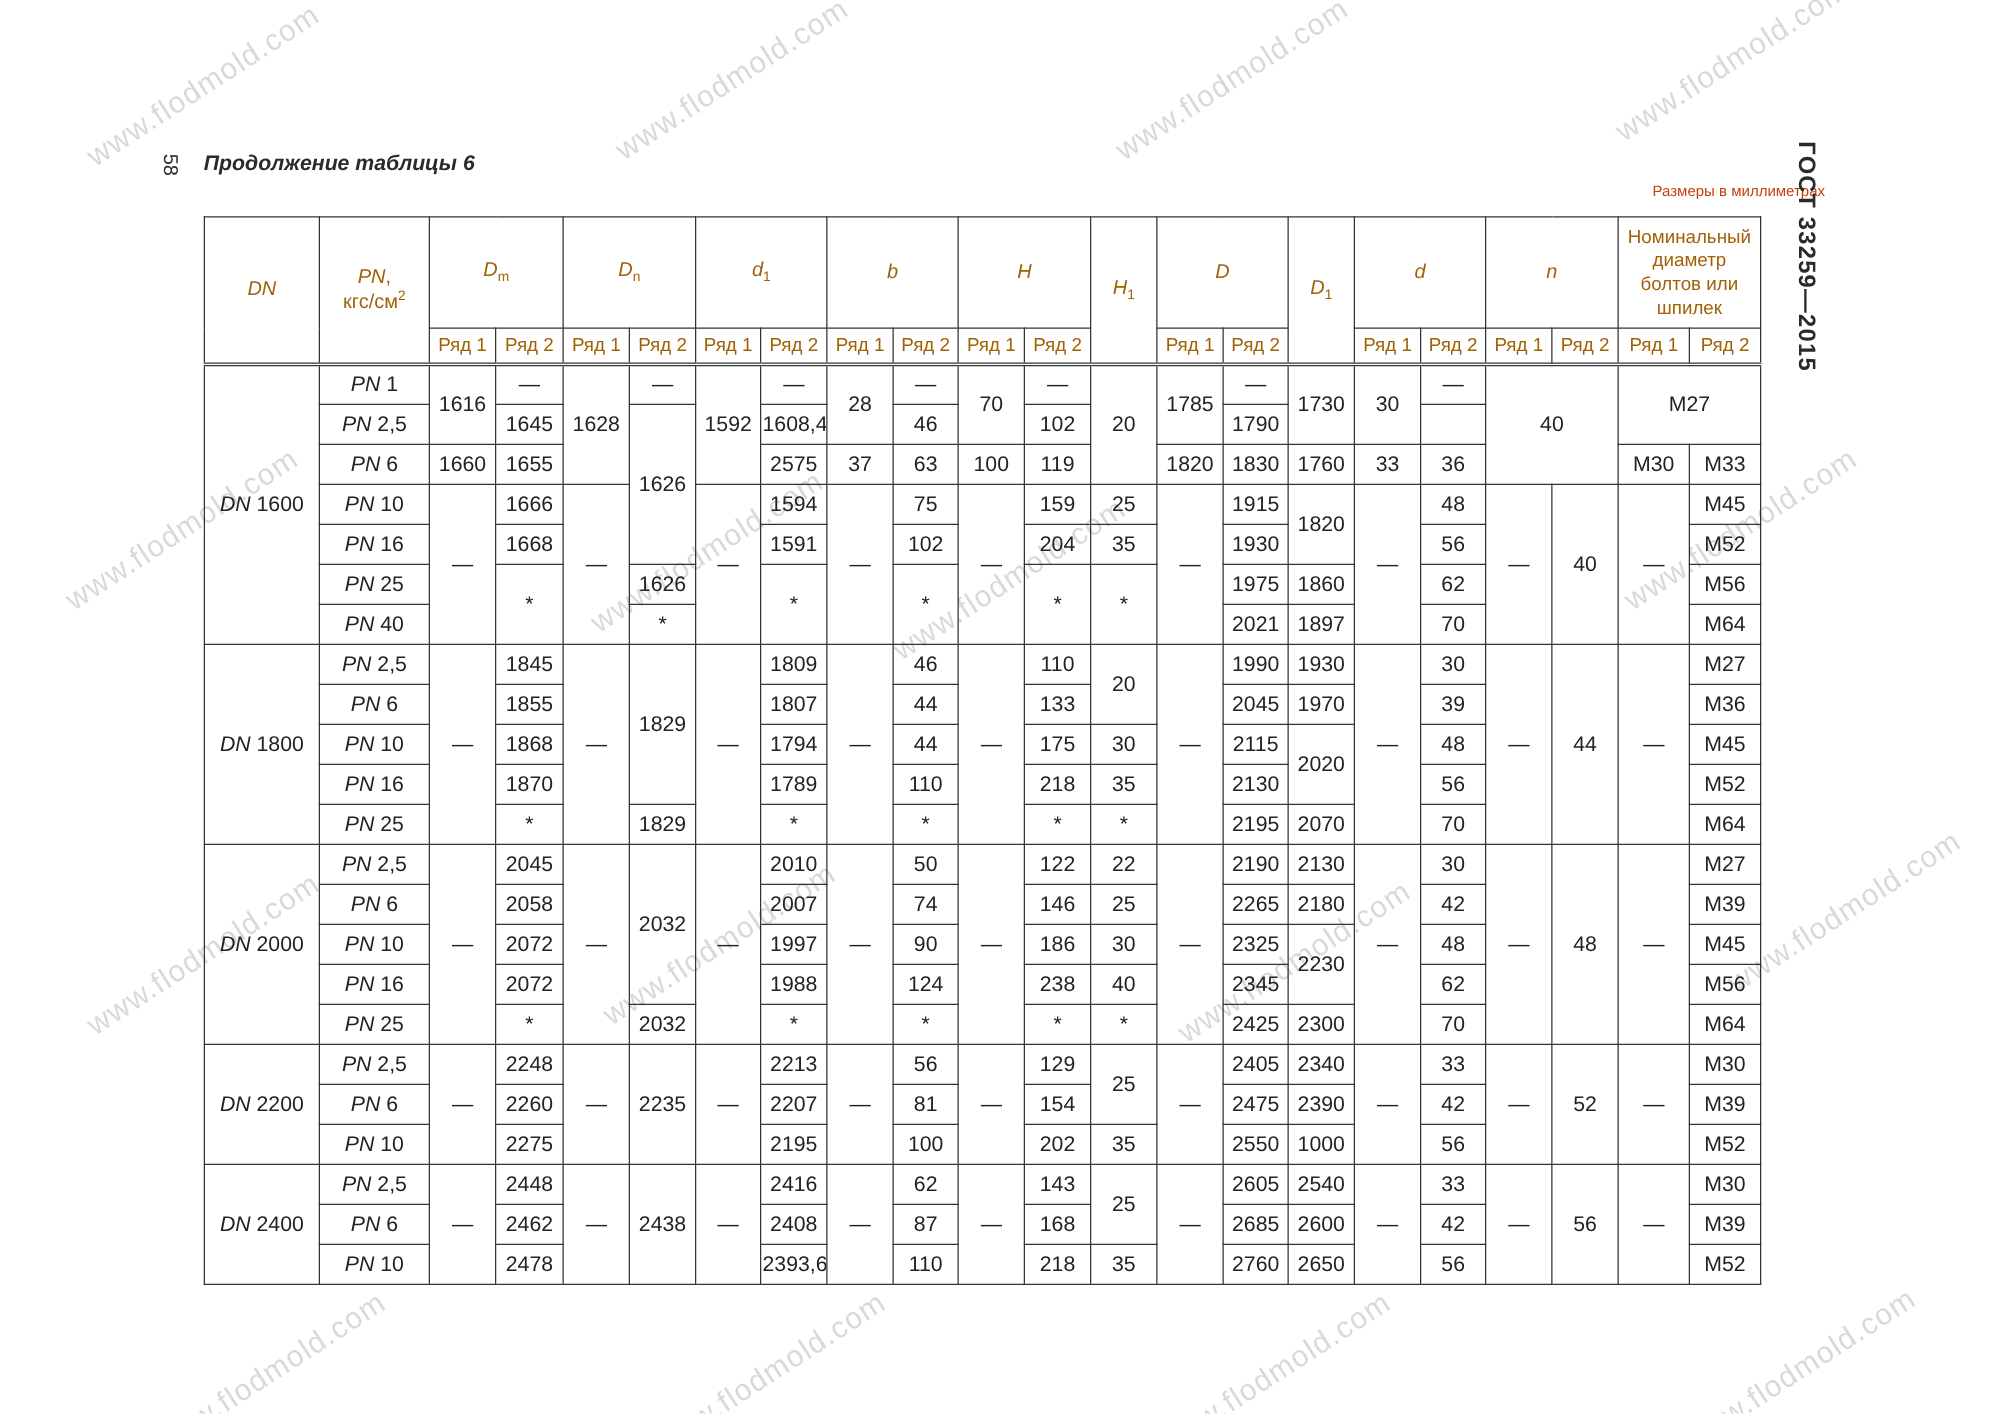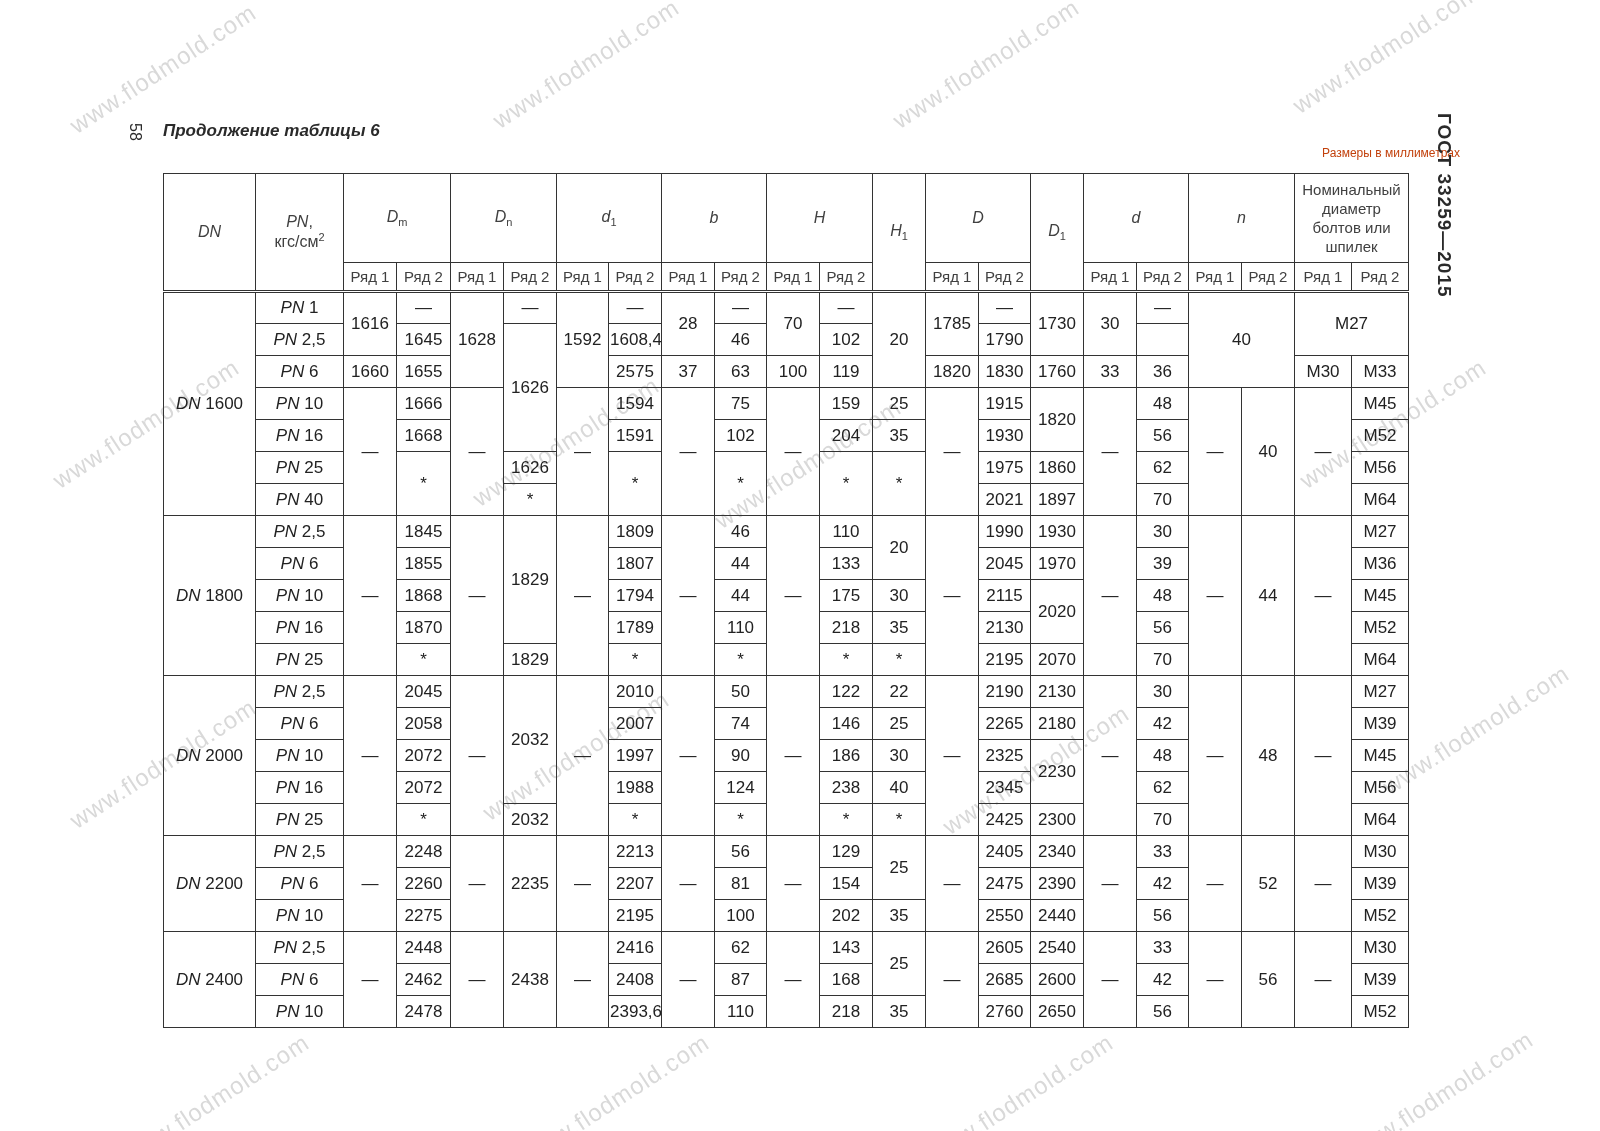--- a/index.html
+++ b/index.html
@@ -31,21 +31,21 @@
   table.dims {
     position:absolute; left:163px; top:173px; width:1245px;
     border-collapse:collapse; table-layout:fixed;
   }
   table.dims th, table.dims td {
     border:1px solid #333; text-align:center; vertical-align:middle;
     padding:0 1px; font-weight:normal; overflow:hidden;
   }
   thead tr.main-row { height:89px; }
   thead tr.sub-row { height:29px; }
-  thead th { font-size:16px; color:#404040; }
+  thead th { font-size:16px; color:#a16207; }
   thead th.wrap { font-size:15px; line-height:19px; padding:0 4px; }
   thead tr.sub-row th { font-size:15px; }
   thead th sub { font-size:11px; }
   thead th sup { font-size:11px; }
   tbody tr { height:32px; }
   tbody td { font-size:17px; color:#222; }
   tbody tr:first-child > td { border-top:3px double #333; }
   i { font-style:italic; }
 </style>
 </head>
@@ -421,21 +421,21 @@
           <td>М39</td>
         </tr>
         <tr>
           <td><i>PN</i> 10</td>
           <td>2275</td>
           <td>2195</td>
           <td>100</td>
           <td>202</td>
           <td>35</td>
           <td>2550</td>
-          <td>2440</td>
+          <td>1000</td>
           <td>56</td>
           <td>М52</td>
         </tr>
         <tr>
           <td rowspan="3"><i>DN</i> 2400</td>
           <td><i>PN</i> 2,5</td>
           <td rowspan="3">—</td>
           <td>2448</td>
           <td rowspan="3">—</td>
           <td rowspan="3">2438</td>

